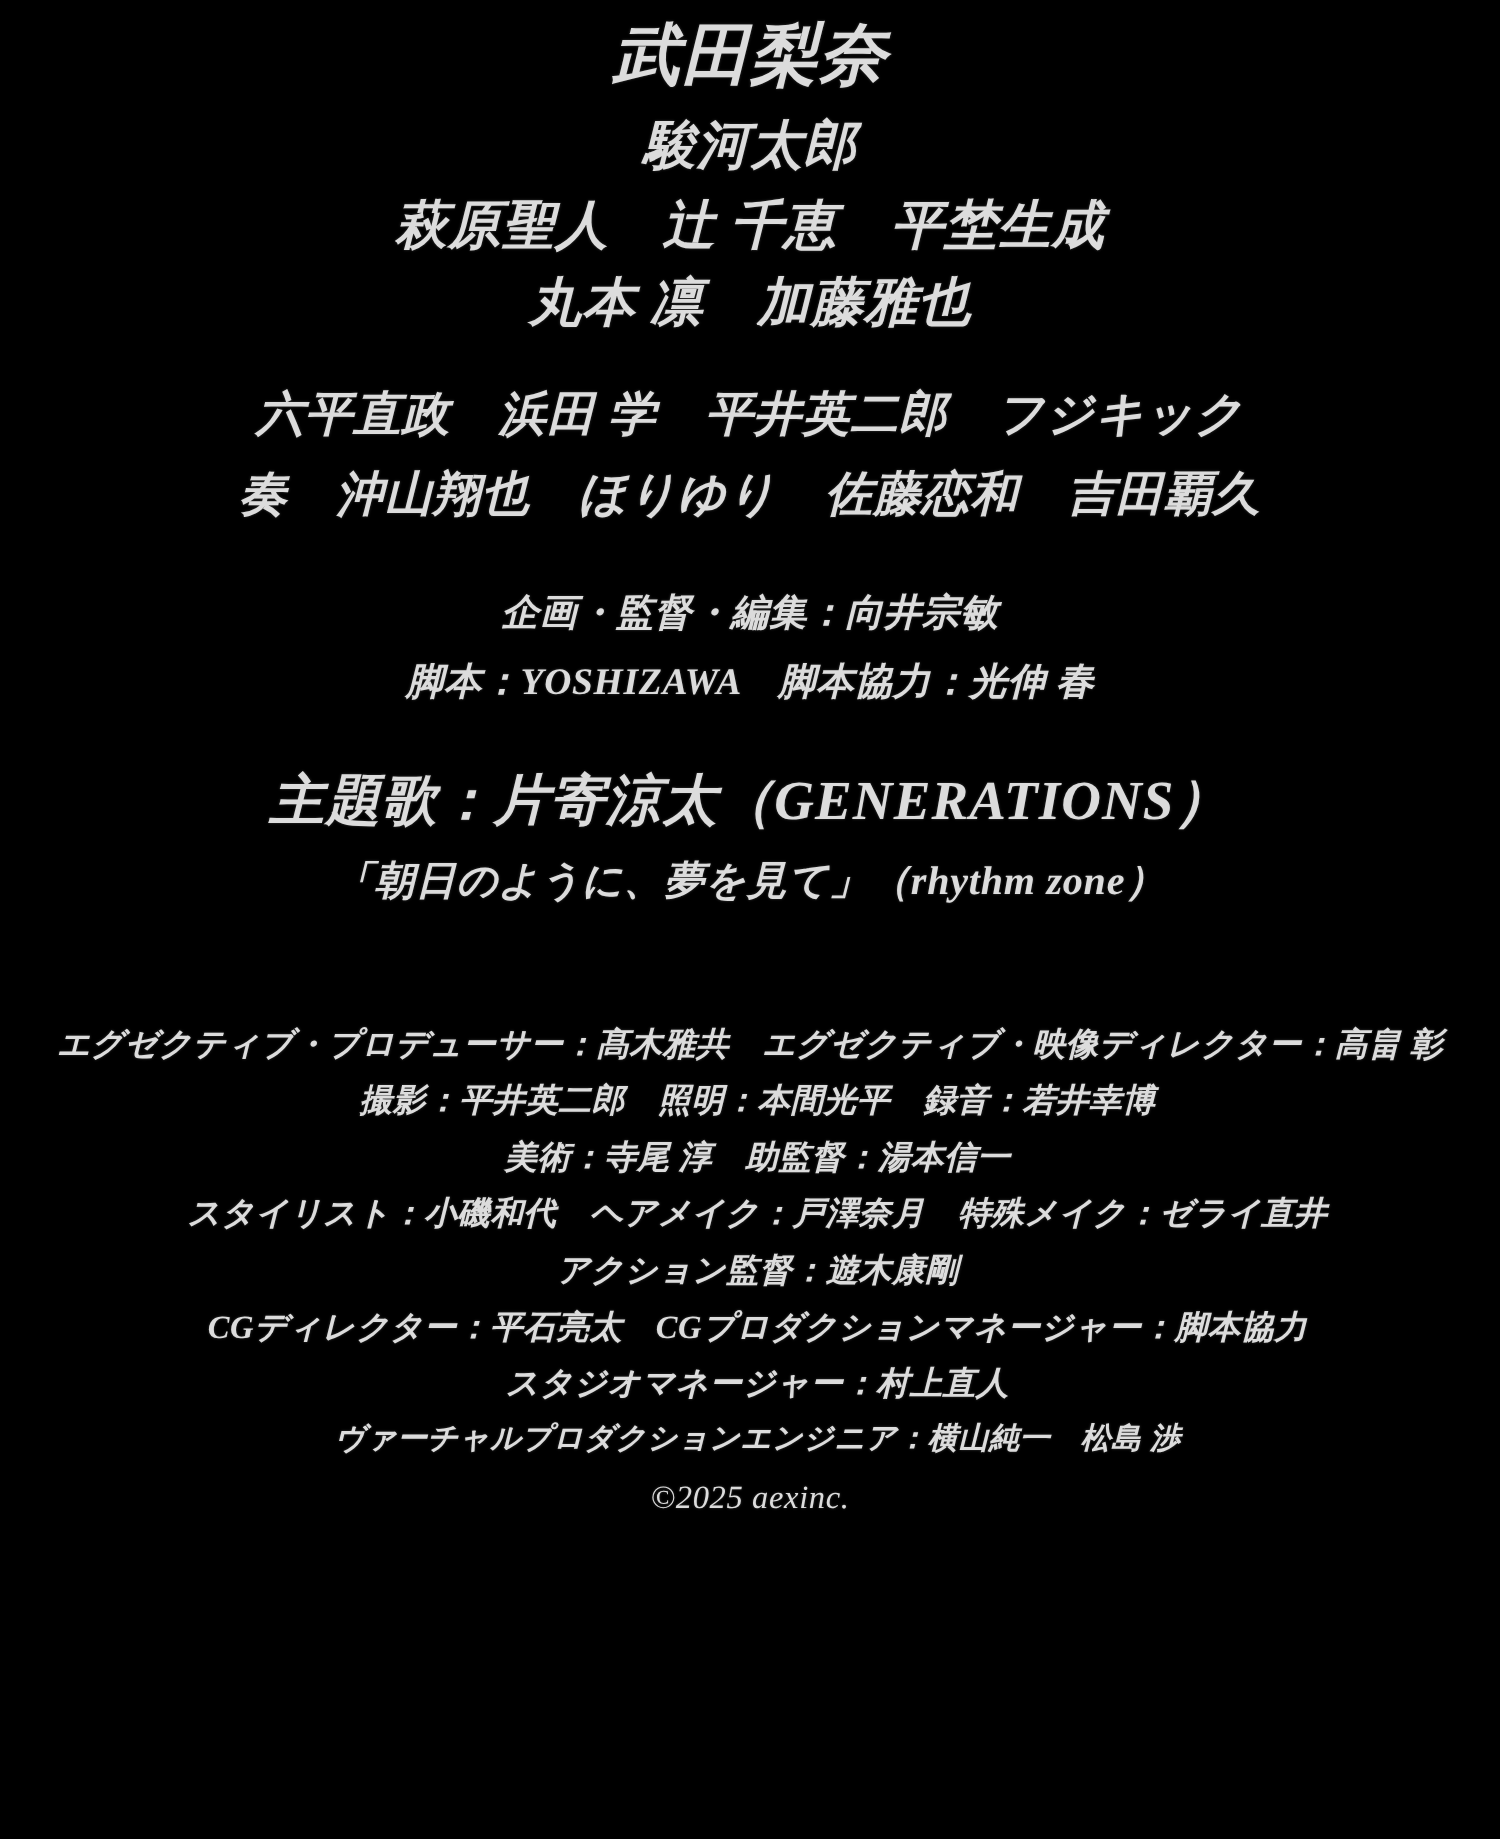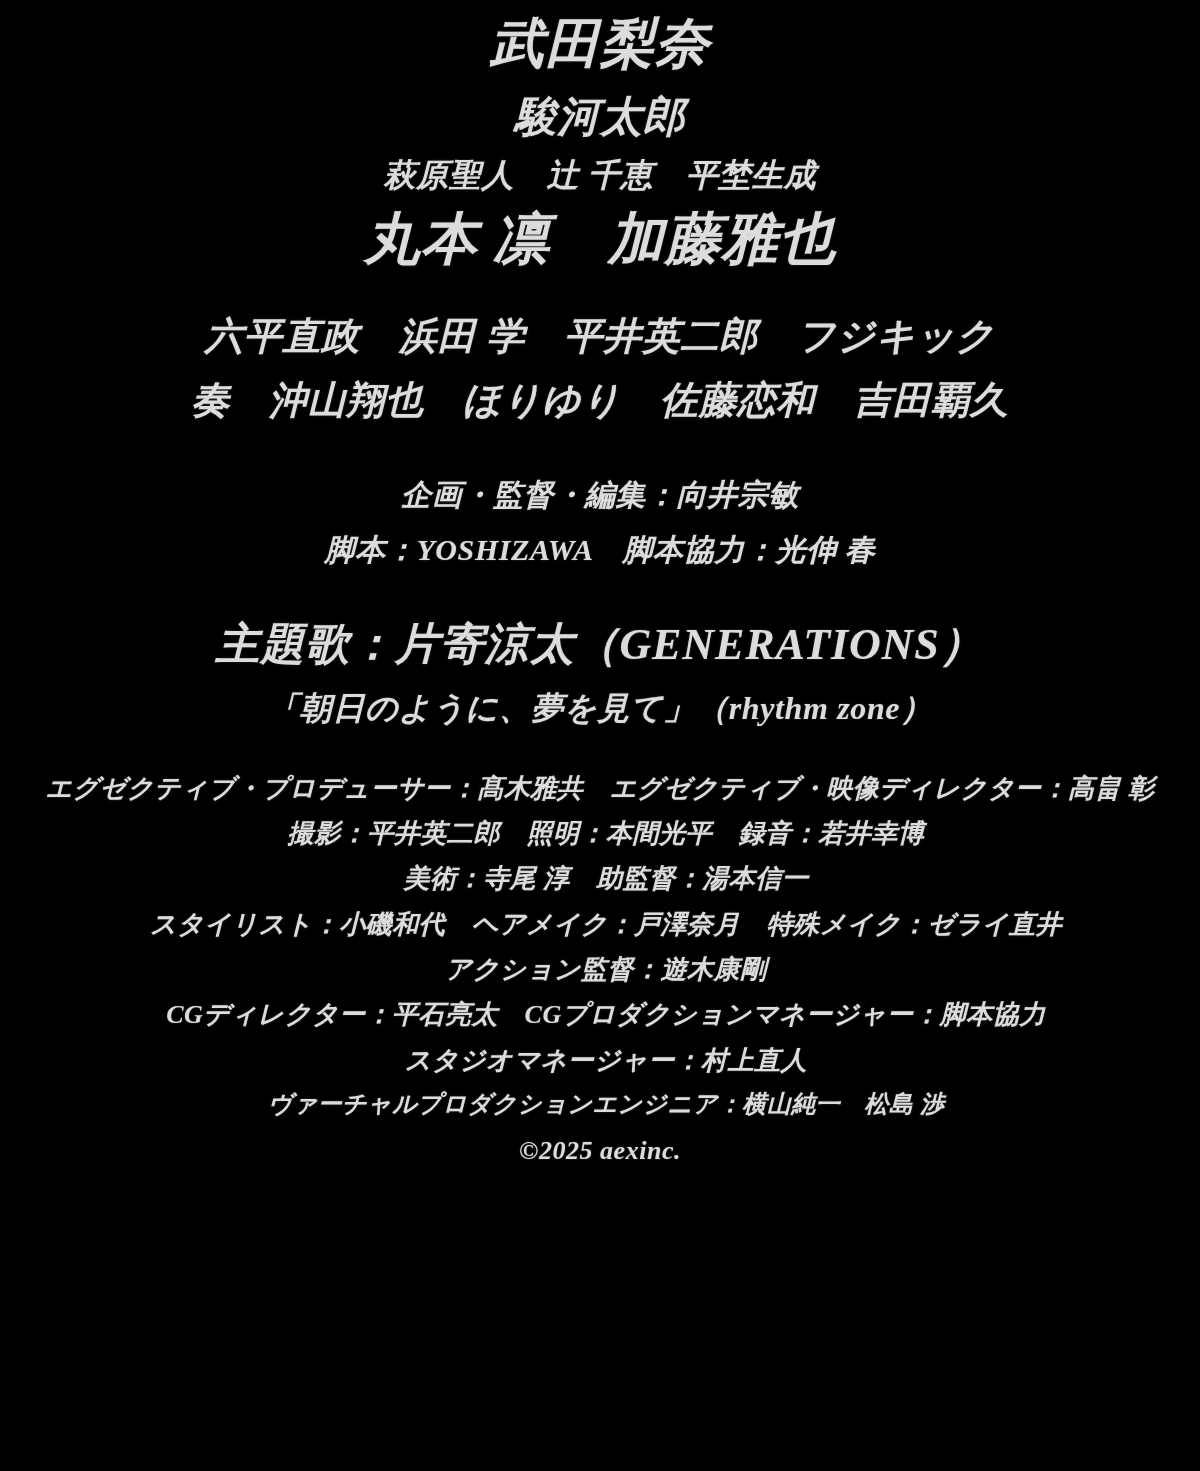--- a/index.html
+++ b/index.html
@@ -30,47 +30,47 @@
     font-weight: bold;
     font-style: italic;
     letter-spacing: 0.02em;
     white-space: nowrap;
     color: #dcdcdc;
     text-shadow: 0 0 2px rgba(255,255,255,0.25);
   }
   
   .lead-1 { font-size: 54px; line-height: 1.05; margin-top: 16px; }
   .lead-2 { font-size: 42px; line-height: 1.05; margin-top: 22px; }
-  .lead-3 { font-size: 32px; line-height: 1.05; margin-top: 20px; }
-  .lead-4 { font-size: 56px; line-height: 1.05; margin-top: 18px; }
+  .lead-3 { font-size: 42px; line-height: 1.05; margin-top: 20px; }
+  .lead-4 { font-size: 42px; line-height: 1.05; margin-top: 18px; }
 
   
   .supp-1 { font-size: 38px; line-height: 1.05; margin-top: 48px; }
   .supp-2 { font-size: 38px; line-height: 1.05; margin-top: 24px; }
 
   
   .staff-1 { font-size: 30px; line-height: 1.05; margin-top: 58px; text-align: center; }
   .staff-2 { font-size: 30px; line-height: 1.05; margin-top: 24px; }
 
   
   .theme-1 { font-size: 44px; line-height: 1.05; margin-top: 56px; }
   .theme-2 { font-size: 32px; line-height: 1.05; margin-top: 24px; }
 
   
   .crew { font-size: 26px; line-height: 1.05; }
-  .crew-first { margin-top: 49px; }
+  .crew-first { margin-top: 100px; }
   .crew-gap { margin-top: 18px; padding-left: 12px; }
   .crew-small { font-size: 24px; }
 
   .copyright {
     font-size: 26px;
     line-height: 1.05;
     margin-top: 20px;
     margin-bottom: 18px;
-    font-weight: bold;
+    font-weight: normal;
     font-style: italic;
   }
 </style>
 </head>
 <body>
 
 <div id="credits">
 
   <div class="line lead-1">武田梨奈</div>
   <div class="line lead-2">駿河太郎</div>

